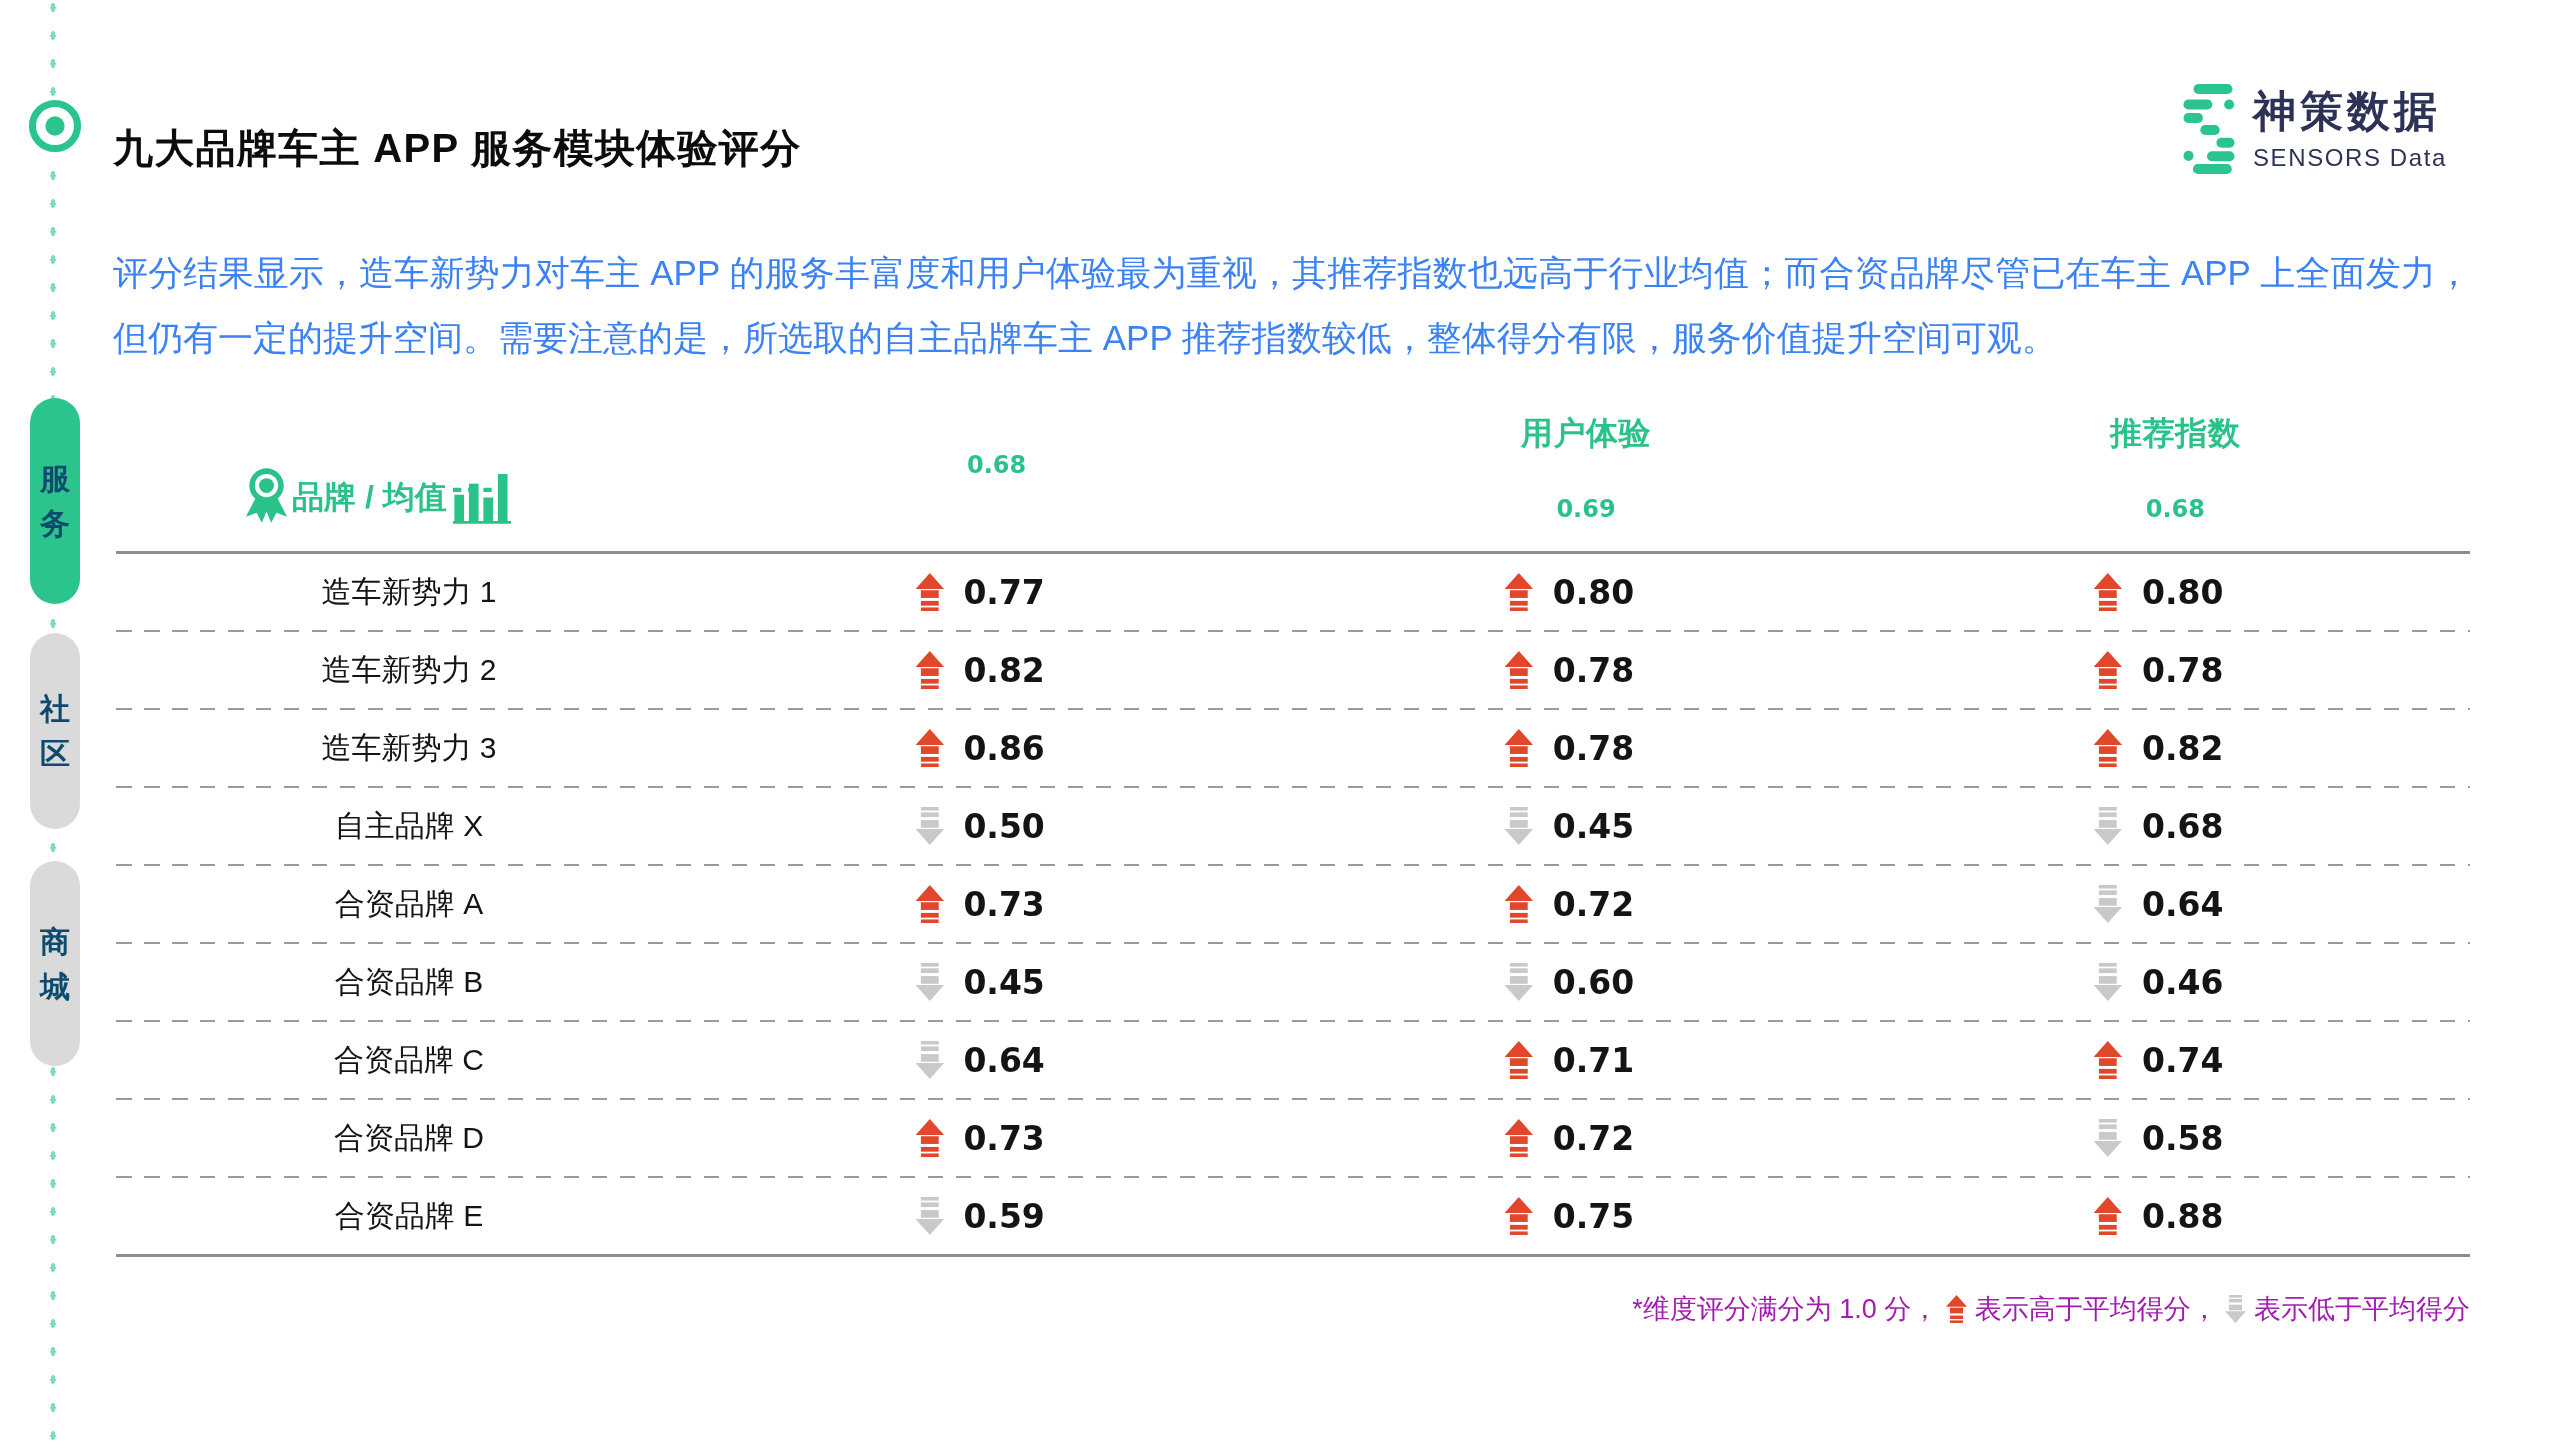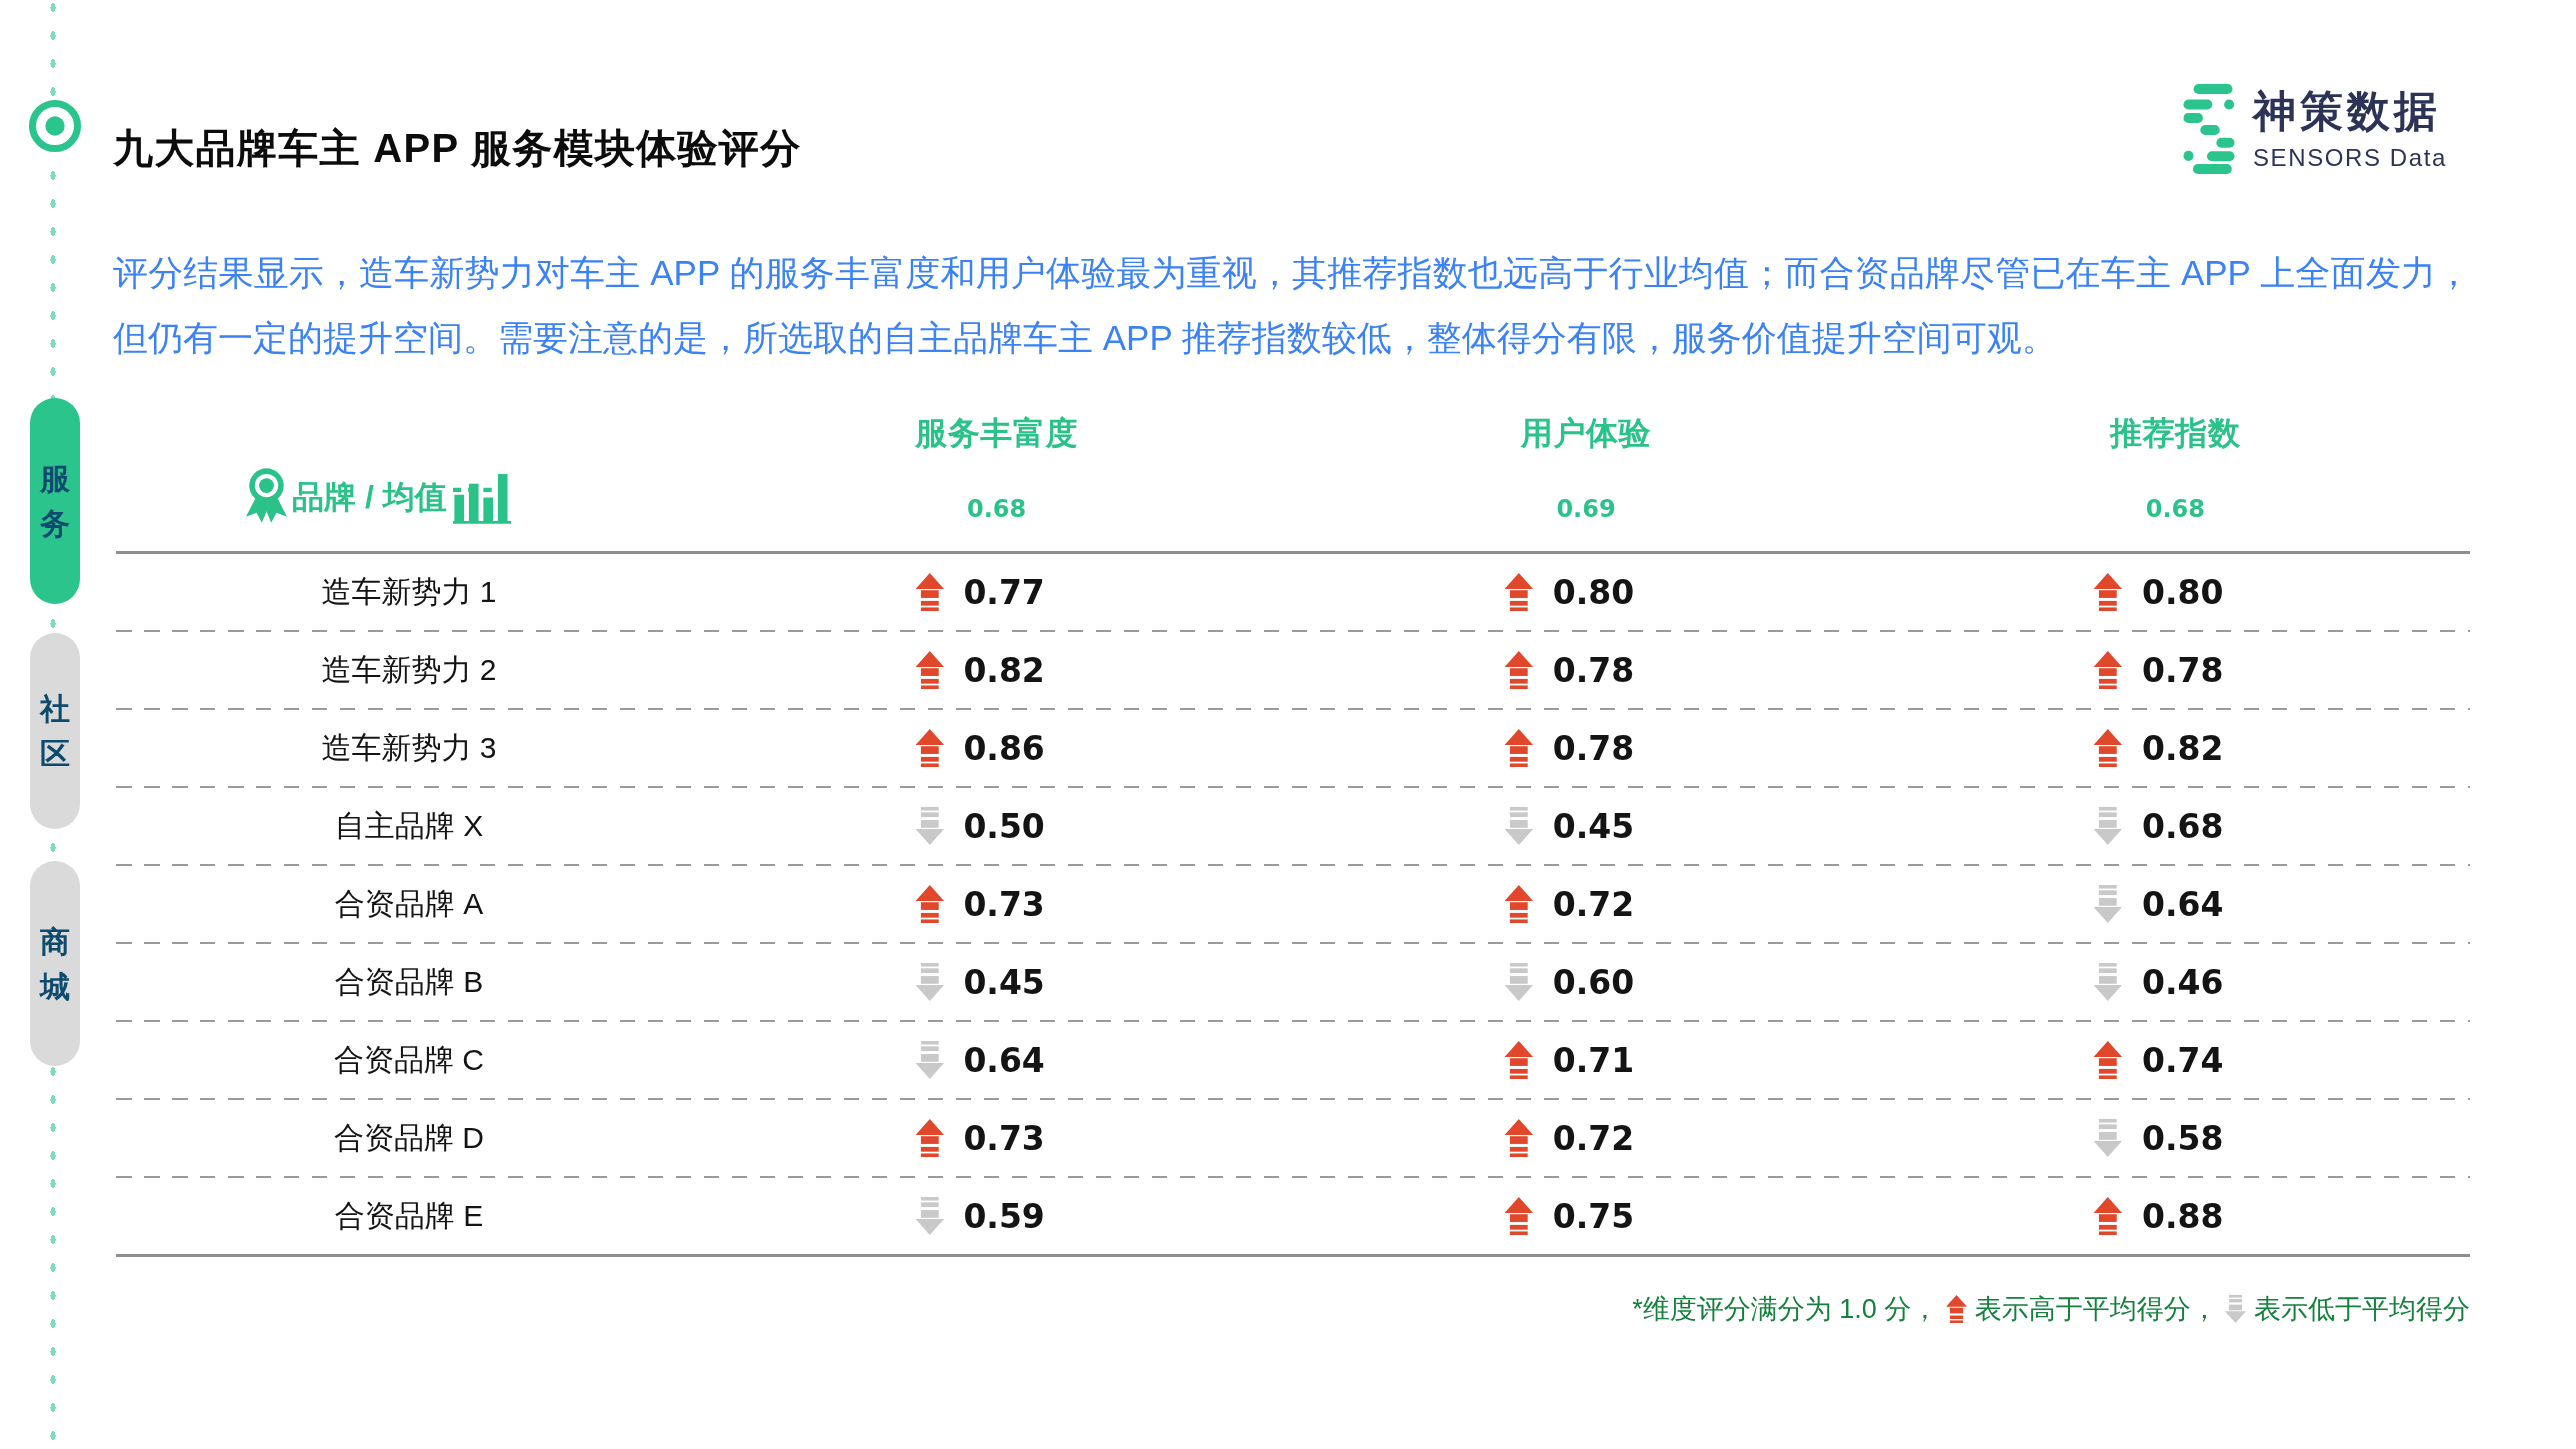--- a/index.html
+++ b/index.html
@@ -56,21 +56,21 @@
   .arrow{width:29px;height:38px;}
   .arrow svg{width:100%;height:100%;display:block;}
   .arrow.up{color:#E0472B;}
   .arrow.down{color:#C9C9C9;}
   .score{font-size:33px;font-weight:600;color:#141414;
          font-family:"DejaVu Sans","Liberation Sans",sans-serif;}
   .bottom-line{position:absolute;left:0;top:858px;width:100%;height:2.6px;background:#8E8E8E;}
 
   
   .footnote{position:absolute;top:1291px;right:106px;display:flex;align-items:center;gap:7.7px;
-            font-size:27px;color:#15803d;white-space:nowrap;}
+            font-size:27px;color:#a21caf;white-space:nowrap;}
   .fn-arrow{width:21px;height:28px;}
   .fn-arrow svg{width:100%;height:100%;display:block;}
 </style>
 </head>
 <body>
 
 <svg width="0" height="0" style="position:absolute">
   <defs>
     <symbol id="arrow-up" viewBox="0 0 24 32">
       <polygon points="12,0 24,13.5 0,13.5"></polygon>
@@ -129,21 +129,20 @@
     <span class="tab-label">社区</span>
   </div>
       <div class="tab">
     <span class="tab-label">商城</span>
   </div>
     </nav>
 
   <section class="score-table">
     <div class="col-heads">
         <div class="col-head">
-    <div class="col-title">服务丰富度</div>
     <div class="col-avg">0.68</div>
   </div>
         <div class="col-head">
     <div class="col-title">用户体验</div>
     <div class="col-avg">0.69</div>
   </div>
         <div class="col-head">
     <div class="col-title">推荐指数</div>
     <div class="col-avg">0.68</div>
   </div>

